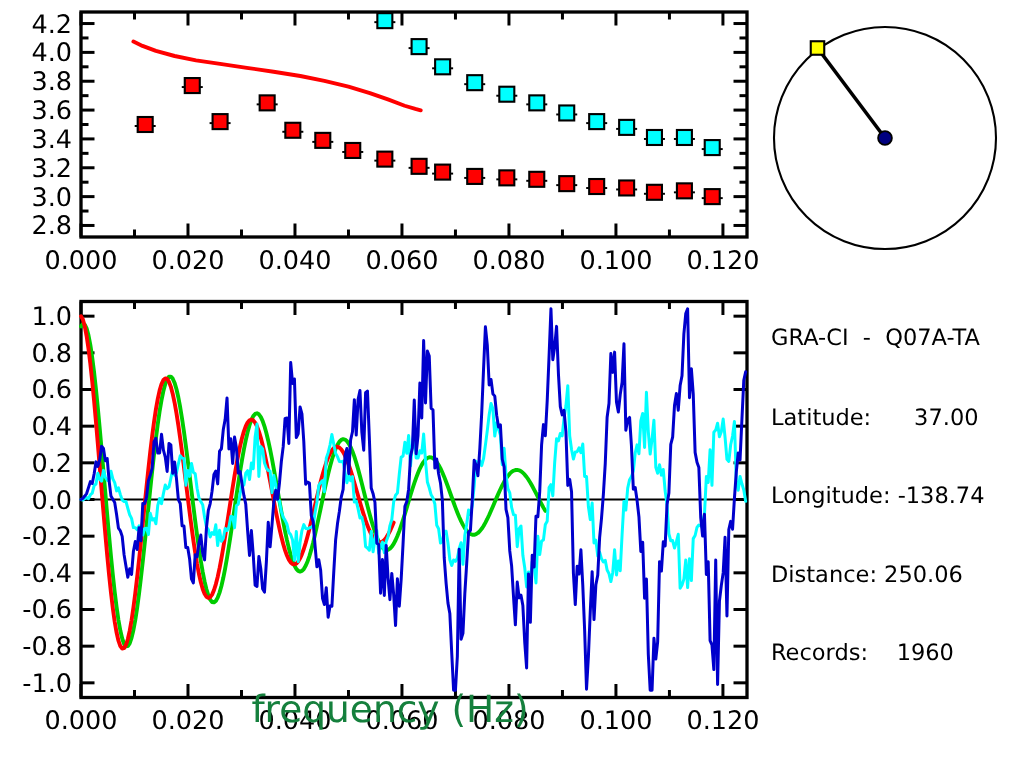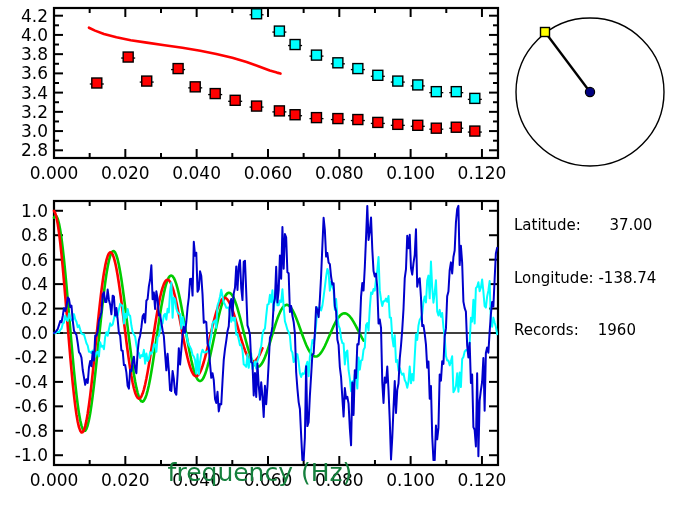--- a/index.html
+++ b/index.html
@@ -248,16 +248,18 @@
 <div class="panel" id="path-panel" style="left:508px;top:4px;width:178px;height:172px;">
   <svg width="178" height="172">
     <circle id="path-circle" fill="none" stroke="#000000" stroke-width="1.4" cx="82" cy="88" r="74"></circle>
     <line id="path-line" stroke="#000000" stroke-width="2.4" x1="37" y1="28" x2="82" y2="88"></line>
     <rect id="station-marker" width="9" height="9" stroke="#000000" stroke-width="1.4" x="32.5" y="23.5" fill="#ffff00"></rect>
     <circle id="event-marker" r="4.6" stroke="#000000" stroke-width="1.2" cx="82" cy="88" fill="#000080"></circle>
   </svg>
 </div>
 
 <div id="info">
+  <div>GRA-CI  -  Q07A-TA</div>
   <div>Latitude:      37.00</div>
   <div>Longitude: -138.74</div>
+  <div>Distance: 250.06</div>
   <div>Records:    1960</div>
 </div>
 
 </body></html>

